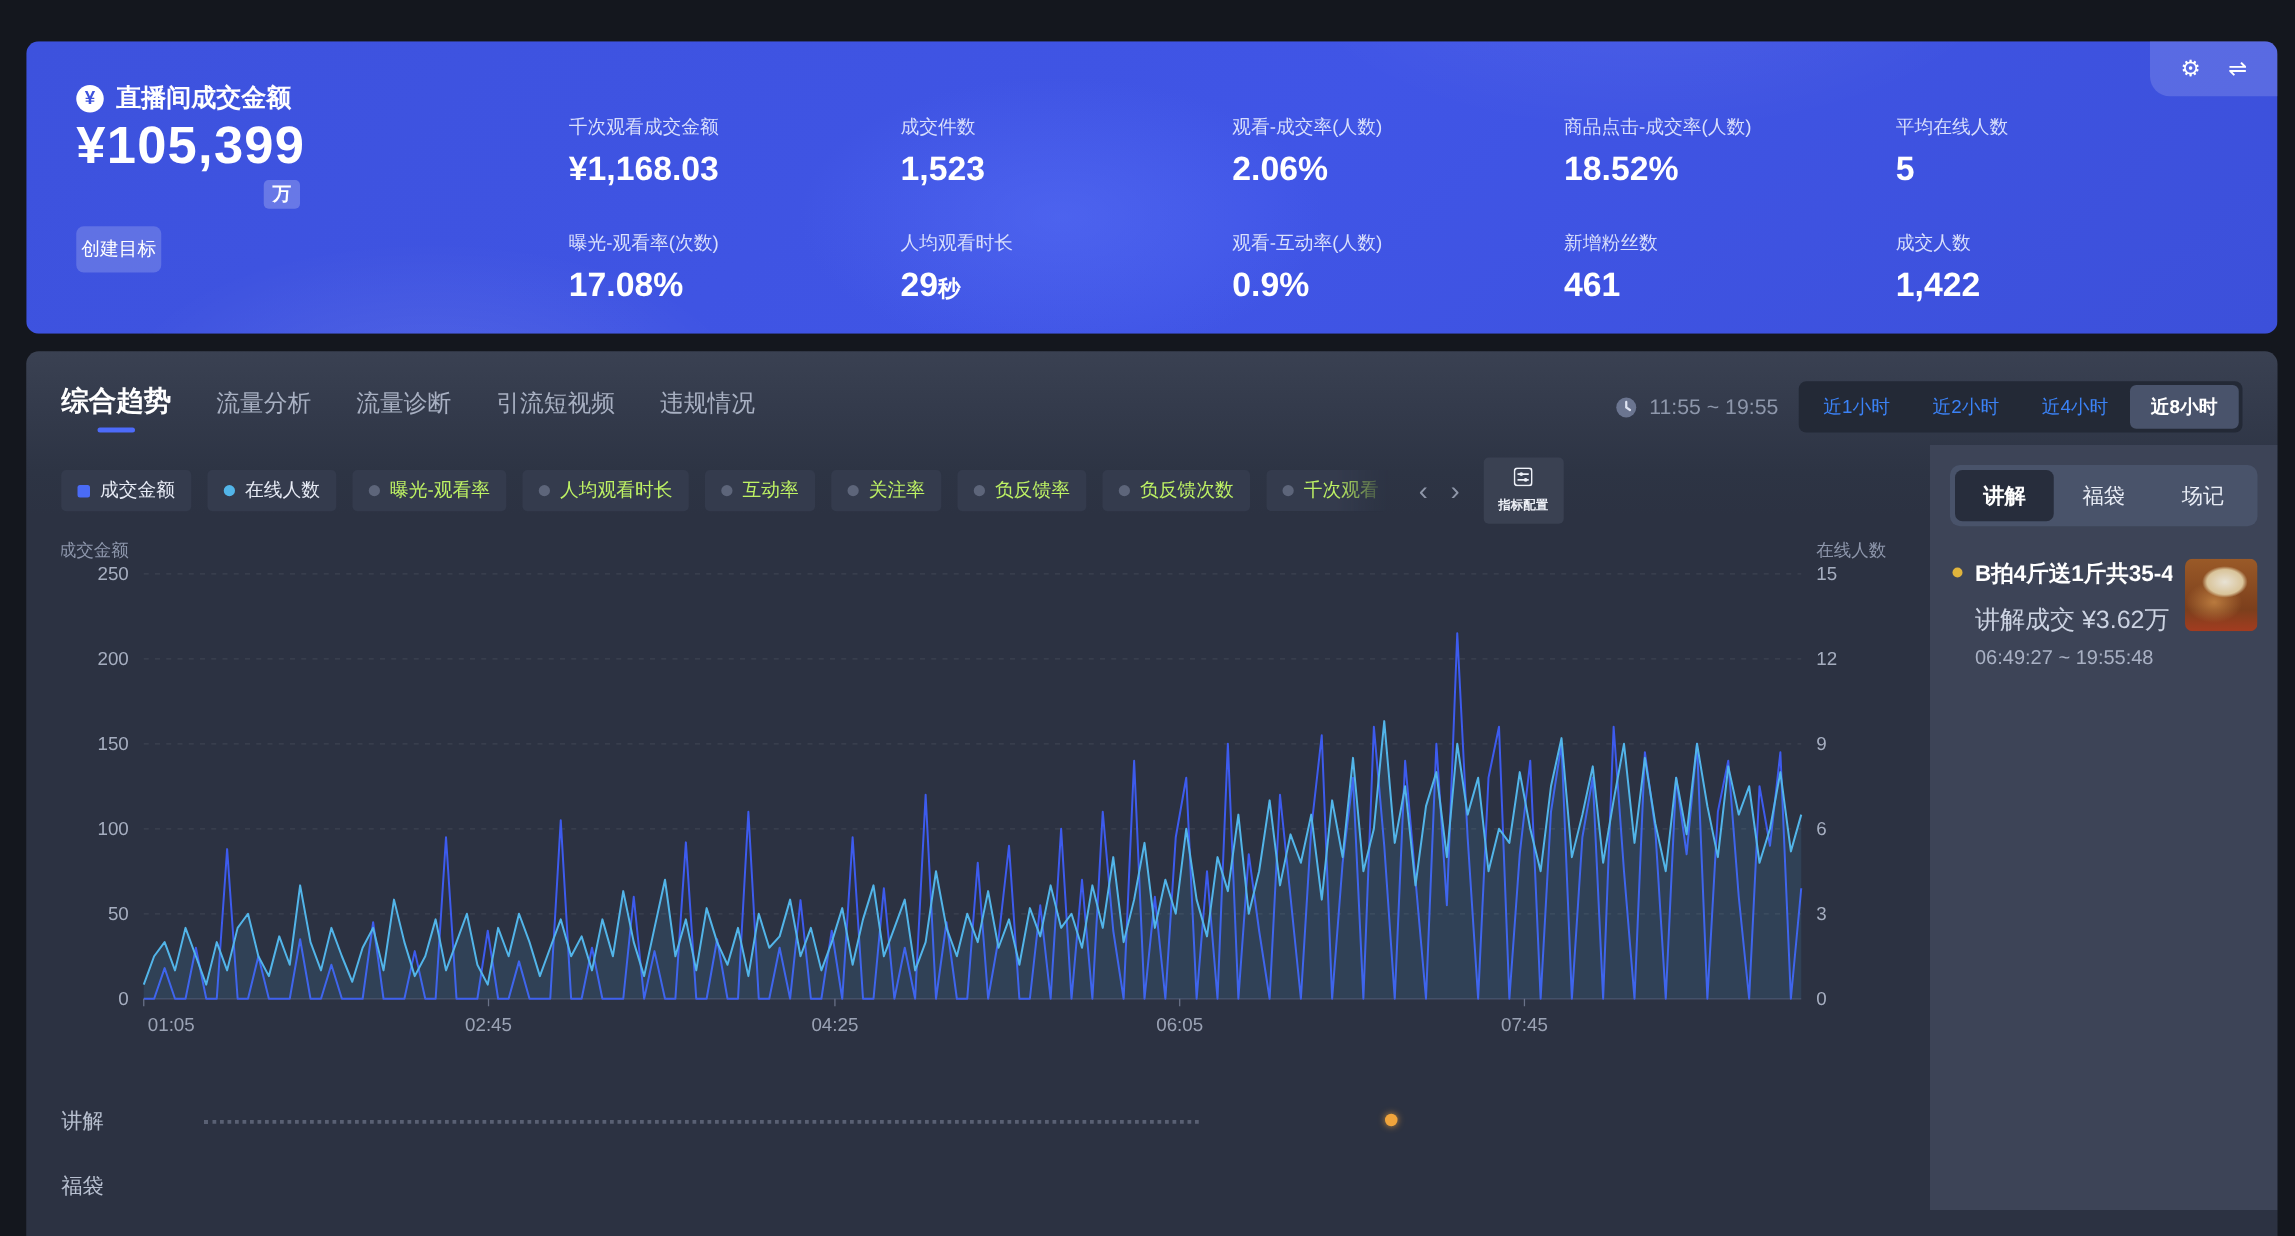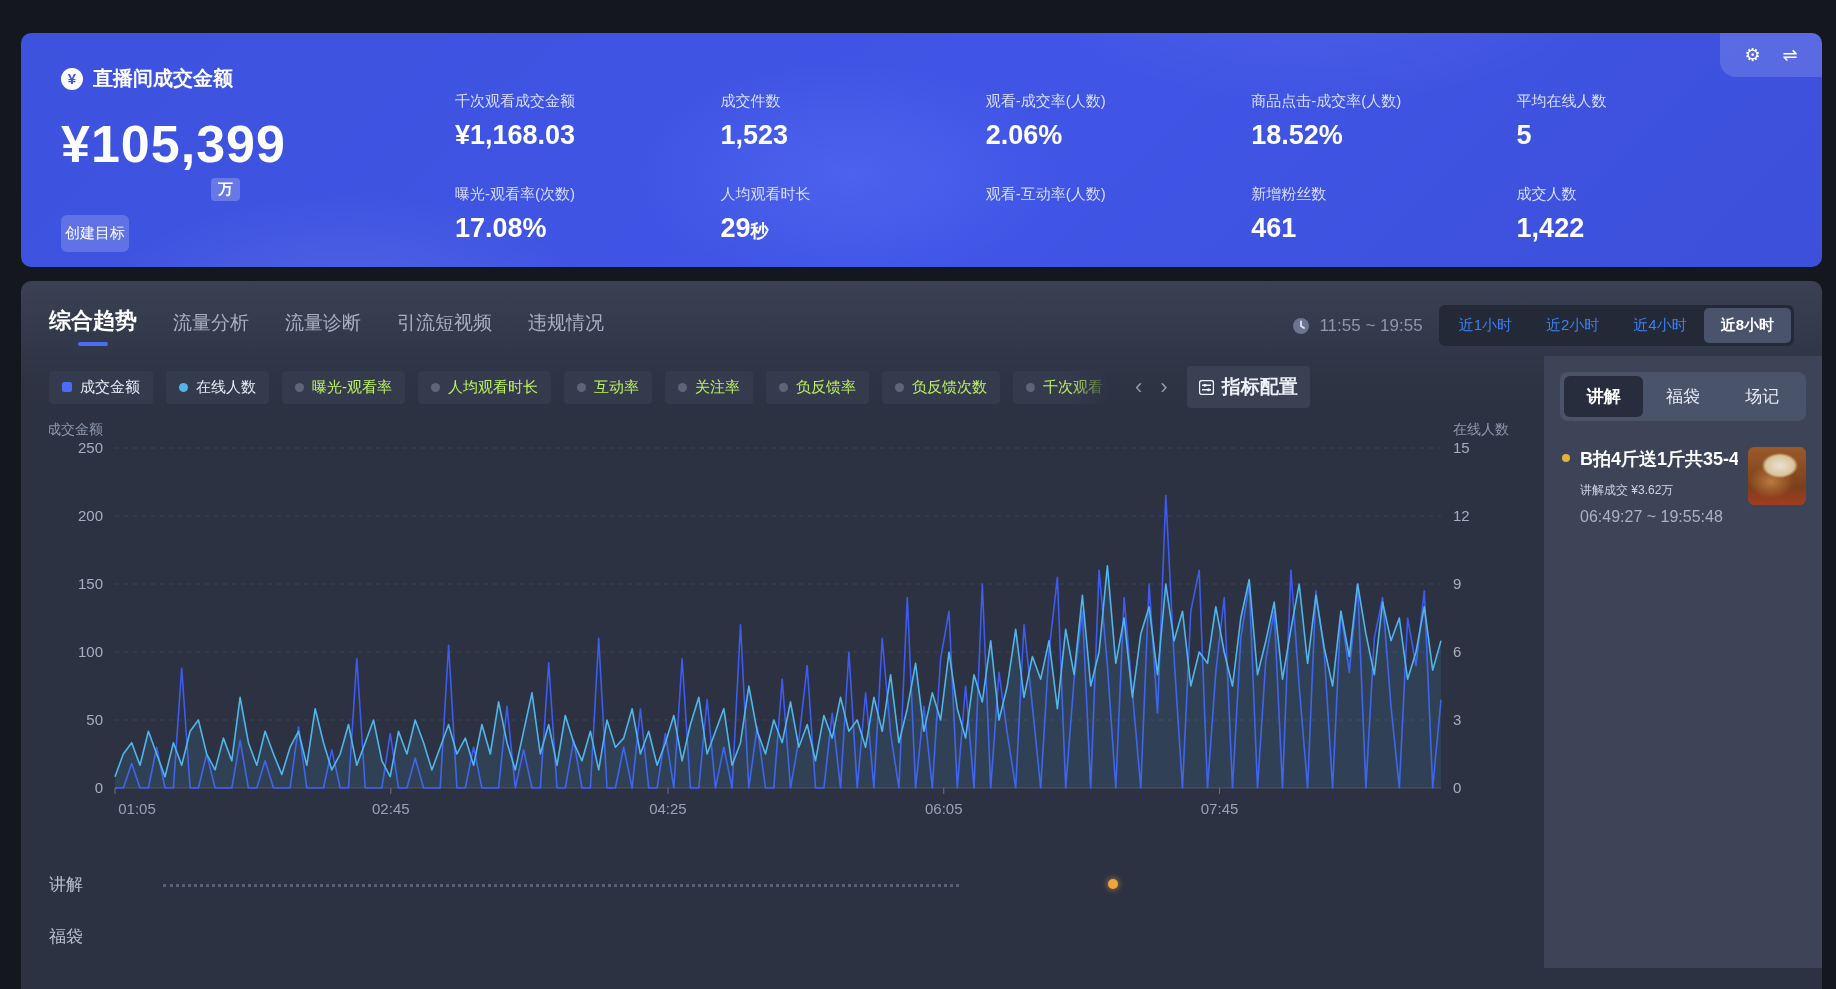--- a/index.html
+++ b/index.html
@@ -13,21 +13,21 @@
       radial-gradient(420px 200px at 18% 120%, rgba(255,255,255,0.10), rgba(255,255,255,0) 60%),
       radial-gradient(500px 240px at 72% -30%, rgba(255,255,255,0.08), rgba(255,255,255,0) 60%),
       radial-gradient(300px 160px at 46% 60%, rgba(92,116,250,0.45), rgba(92,116,250,0) 70%),
       linear-gradient(135deg,#3d52dd 0%,#4055e6 55%,#3c50da 100%);
     display:flex; padding:0 10px 0 40px;
   }
   .banner-left { width:330px; padding-top:32px; flex:none; }
   .banner-title { display:flex; align-items:center; gap:10px; font-size:20px; font-weight:bold; color:#fff; }
   .yen-circle { width:22px; height:22px; border-radius:50%; background:#fff; color:#3d52dd;
     font-weight:bold; font-size:15px; display:flex; align-items:center; justify-content:center; }
-  .banner-main-value { margin-top:22px; font-size:52px; font-weight:bold; letter-spacing:1px; }
+  .banner-main-value { font-size:42px; font-weight:bold; letter-spacing:1px; }
   .unit-badge { display:inline-block; margin:4px 0 0 150px; background:rgba(255,255,255,0.22);
     border-radius:4px; padding:2px 7px; font-size:15px; font-weight:bold; }
   .create-goal { margin-top:14px; display:inline-block; background:rgba(255,255,255,0.18);
     border:none; color:#fff; font-size:15px; padding:9px 4px; border-radius:6px; cursor:pointer;
     font-family:inherit; }
   .banner-grid { flex:1; display:grid; grid-template-columns:repeat(5,1fr); grid-template-rows:1fr 1fr;
     padding:26px 40px 22px 64px; column-gap:10px; }
   .metric .m-label { font-size:15px; color:#d9dffc;margin-top:33px; }
   .metric .m-value { margin-top:9px; font-size:27px; font-weight:bold; color:#fff; }
   .metric .m-unit { font-size:18px; font-weight:bold; }
@@ -60,42 +60,42 @@
     padding:7px 13px; font-size:15px; cursor:pointer; white-space:nowrap; }
   .legend-pill .marker { width:9px; height:9px; border-radius:50%; background:#5d657a; flex:none; }
   .legend-pill .marker.square { border-radius:2px; width:10px; height:10px; }
   .legend-pill.on { color:#e8ecf6; }
   .legend-pill.off { color:#bef264; }
   .legend-pill.fade { -webkit-mask-image:linear-gradient(90deg,#000 55%,transparent 95%);
     mask-image:linear-gradient(90deg,#000 55%,transparent 95%); }
   .legend-arrows { display:flex; gap:18px; color:#8e96a8; font-size:22px; margin:0 6px; }
   .legend-arrows span { cursor:pointer; line-height:1; }
   .config-btn { display:flex; align-items:center; gap:8px; background:#3a4152; border:none;
-    border-radius:4px; color:#eef1f8; font-size:19px; font-weight:bold; padding:8px 12px;
-    cursor:pointer; font-family:inherit; }
+    border-radius:4px; color:#eef1f8; font-size:10px; font-weight:bold; padding:8px 12px;
+    cursor:pointer; font-family:inherit;flex-direction:column; }
 
   .explain-row { display:flex; align-items:center; height:44px; margin-top:8px; }
   .explain-label { width:72px; color:#b8c0d0; font-size:17px; flex:none; }
   .explain-track { position:relative; flex:1; height:100%; }
   .dotted-seg { position:absolute; left:3%; width:57%; top:50%;
     border-top:3px dotted rgba(195,205,228,0.30); }
   .orange-dot { position:absolute; left:71%; top:50%; transform:translate(-50%,-50%);
     width:10px; height:10px; border-radius:50%; background:#f0a43c; box-shadow:0 0 6px rgba(240,164,60,0.8); }
 
   
   .sidebar { width:278px; flex:none; background:#3d4457; padding:16px 16px 0 16px; }
   .side-tabs { display:flex; background:#49536a; border-radius:8px; padding:4px; }
   .side-tab { flex:1; text-align:center; font-size:17px; color:#e8ecf5; padding:9px 0;
     border-radius:6px; cursor:pointer; }
   .side-tab.active { background:#272d3c; color:#fff; font-weight:bold; }
   .product { display:flex; margin-top:26px; }
   .bullet { width:8px; height:8px; border-radius:50%; background:#e0b43c; margin:7px 10px 0 2px; flex:none; }
   .product-info { flex:1; min-width:0; }
   .product-title { font-size:18px; font-weight:bold; color:#fff; white-space:nowrap; overflow:hidden; }
-  .product-deal { margin-top:11px; font-size:12px; color:#ccd3e2; }
+  .product-deal { margin-top:11px; font-size:20px; color:#ccd3e2; }
   .product-time { margin-top:9px; font-size:16px; color:#a9b1c4; }
   .thumb { width:58px; height:58px; border-radius:6px; margin-left:10px; flex:none;
     background:
       radial-gradient(26px 18px at 55% 32%, #e8e2d4 0%, #d9c49a 55%, rgba(217,196,154,0) 70%),
       radial-gradient(30px 22px at 40% 60%, #b97a3e, rgba(185,122,62,0) 75%),
       linear-gradient(180deg,#9a5a28 0%,#7c3f1c 70%,#a33c20 100%); }
 
   svg text { font-family:"Liberation Sans","DejaVu Sans",sans-serif; }
 </style>
 </head>
@@ -136,20 +136,21 @@
     <div class="metric">
       <div class="m-label">曝光-观看率(次数)</div>
       <div class="m-value"><span>17.08%</span><span class="m-unit"></span></div>
     </div>
     <div class="metric">
       <div class="m-label">人均观看时长</div>
       <div class="m-value"><span>29</span><span class="m-unit">秒</span></div>
     </div>
     <div class="metric">
       <div class="m-label">观看-互动率(人数)</div>
+      <div class="m-value"><span>0.9%</span><span class="m-unit"></span></div>
     </div>
     <div class="metric">
       <div class="m-label">新增粉丝数</div>
       <div class="m-value"><span>461</span><span class="m-unit"></span></div>
     </div>
     <div class="metric">
       <div class="m-label">成交人数</div>
       <div class="m-value"><span>1,422</span><span class="m-unit"></span></div>
     </div>
   </div>

